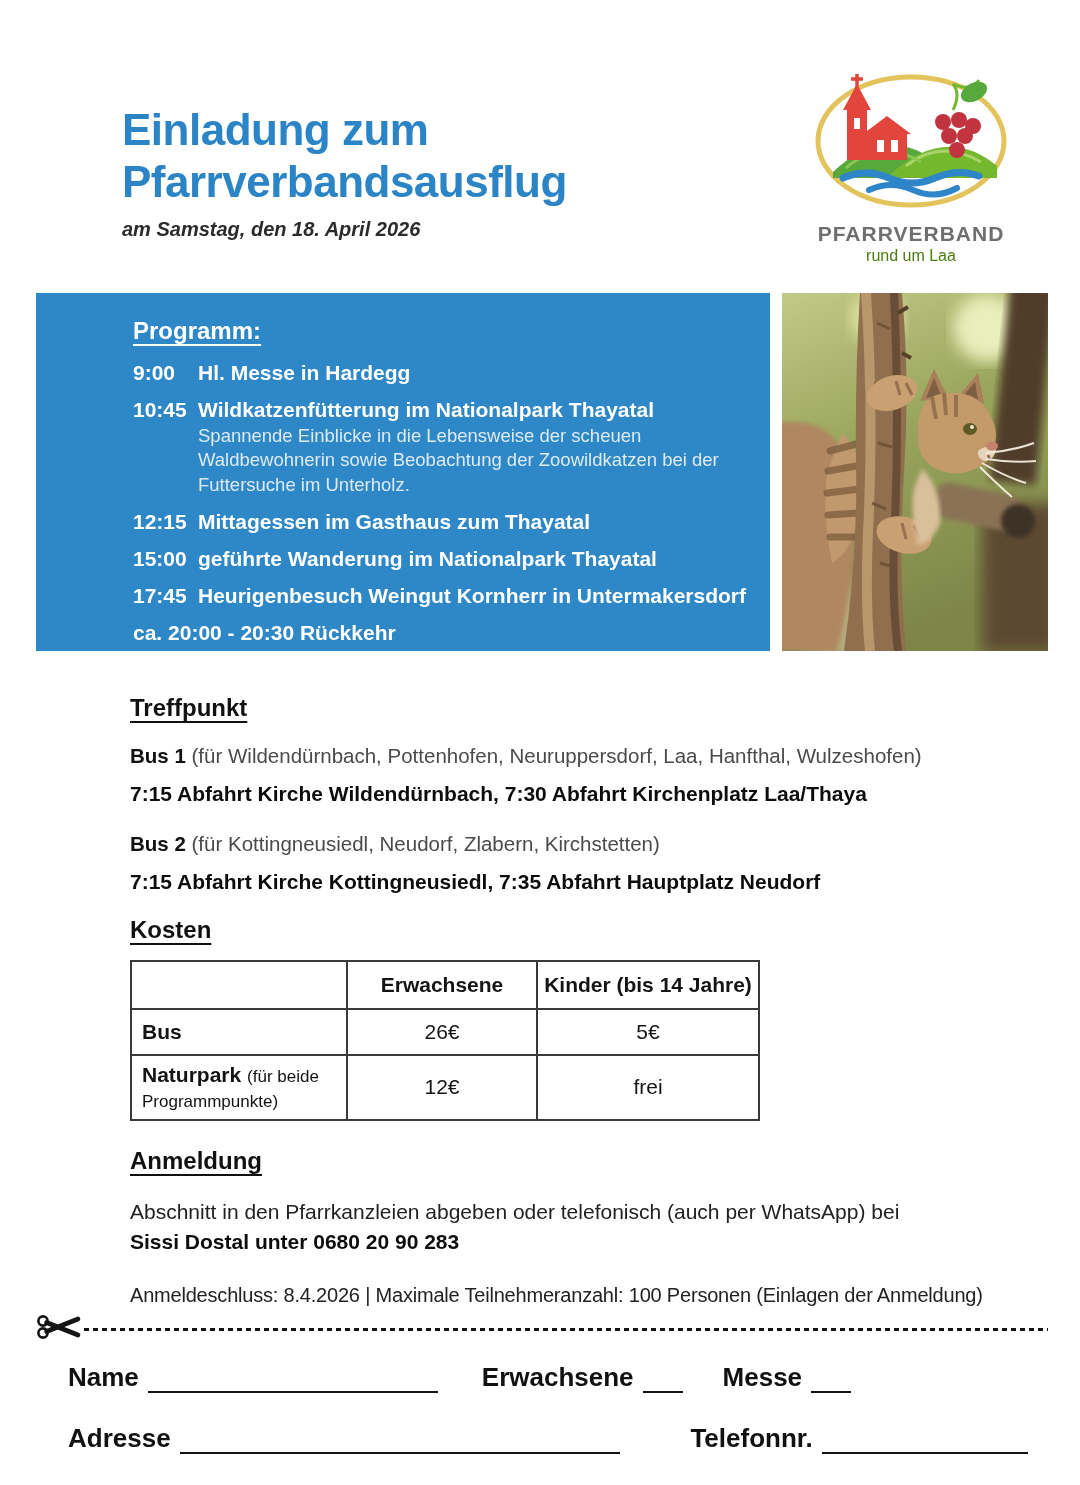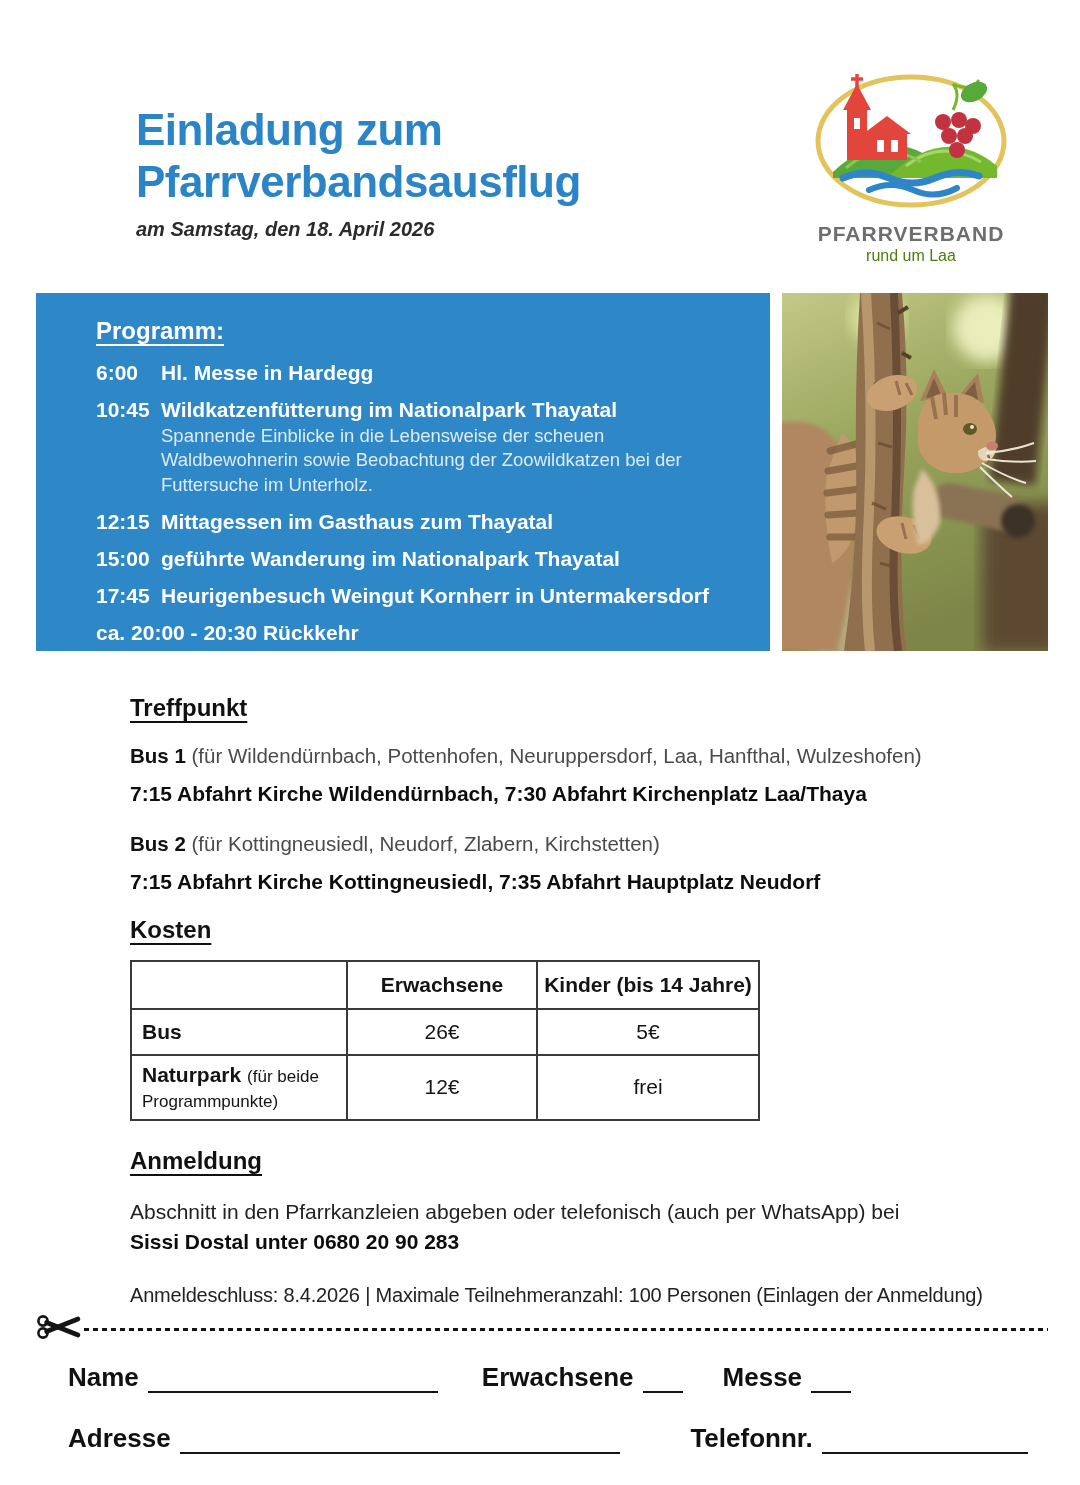--- a/index.html
+++ b/index.html
@@ -4,31 +4,31 @@
 <style>
   * { margin:0; padding:0; box-sizing:border-box; }
   body { background:#e9e9e9; font-family:"Liberation Sans", sans-serif; }
   .page {
     width:1080px; height:1485px; position:relative; background:#ffffff;
     margin:0 auto; overflow:hidden; color:#1f1f1f;
     font-family:"Liberation Sans", sans-serif;
   }
 
   
-  .title-block { position:absolute; left:136px; top:104px; }
+  .title-block { position:absolute; left:122px; top:104px; }
   .main-title { color:#2b84c6; font-size:44px; font-weight:700; line-height:1.18; letter-spacing:-0.5px; }
   .subtitle { margin-top:10px; color:#2b2b2b; font-size:20px; font-weight:700; font-style:italic; }
 
   .logo { position:absolute; left:808px; top:66px; width:206px; text-align:center; }
   .logo-org { margin-top:6px; color:#6d6e70; font-size:21px; font-weight:700; letter-spacing:1px; }
   .logo-tagline { color:#4d7c0f; font-size:16px; margin-top:1px; }
 
   
   .program-row { position:absolute; left:36px; top:293px; width:1012px; height:358px; display:flex; }
-  .program-box { width:734px; height:358px; background:#2e87c6; color:#ffffff; padding:24px 18px 0 60px; }
+  .program-box { width:734px; height:358px; background:#2e87c6; color:#ffffff; padding:24px 18px 0 97px; }
   .program-heading { font-size:24px; font-weight:700; text-decoration:underline; text-underline-offset:5px; margin-bottom:16px; }
   .program-item { display:flex; margin-bottom:13px; font-size:21px; }
   .p-time { width:65px; flex:0 0 65px; font-weight:600; }
   .p-time:empty { display:none; }
   .p-title { font-weight:600; white-space:nowrap; }
   .p-desc { font-weight:400; font-size:18.5px; color:#ddebf7; line-height:1.32; max-width:552px; margin-top:2px; }
   .p-desc:empty { display:none; }
 
   .photo { width:266px; height:358px; margin-left:12px; overflow:hidden; }
 
@@ -119,21 +119,21 @@
     </span>
     <div class="logo-org">PFARRVERBAND</div>
     <div class="logo-tagline">rund um Laa</div>
   </div>
 
   <div class="program-row">
     <div class="program-box">
       <div class="program-heading">Programm:</div>
 
       <div class="program-item">
-        <span class="p-time">6:00</span>
+        <span class="p-time">9:00</span>
         <div>
             <div class="p-title">Hl. Messe in Hardegg</div>
              </div>
       </div>
       <div class="program-item">
         <span class="p-time">10:45</span>
         <div>
             <div class="p-title">Wildkatzenfütterung im Nationalpark Thayatal</div>
              <div class="p-desc">Spannende Einblicke in die Lebensweise der scheuen Waldbewohnerin sowie Beobachtung der Zoowildkatzen bei der Futtersuche im Unterholz.</div>
           </div>

